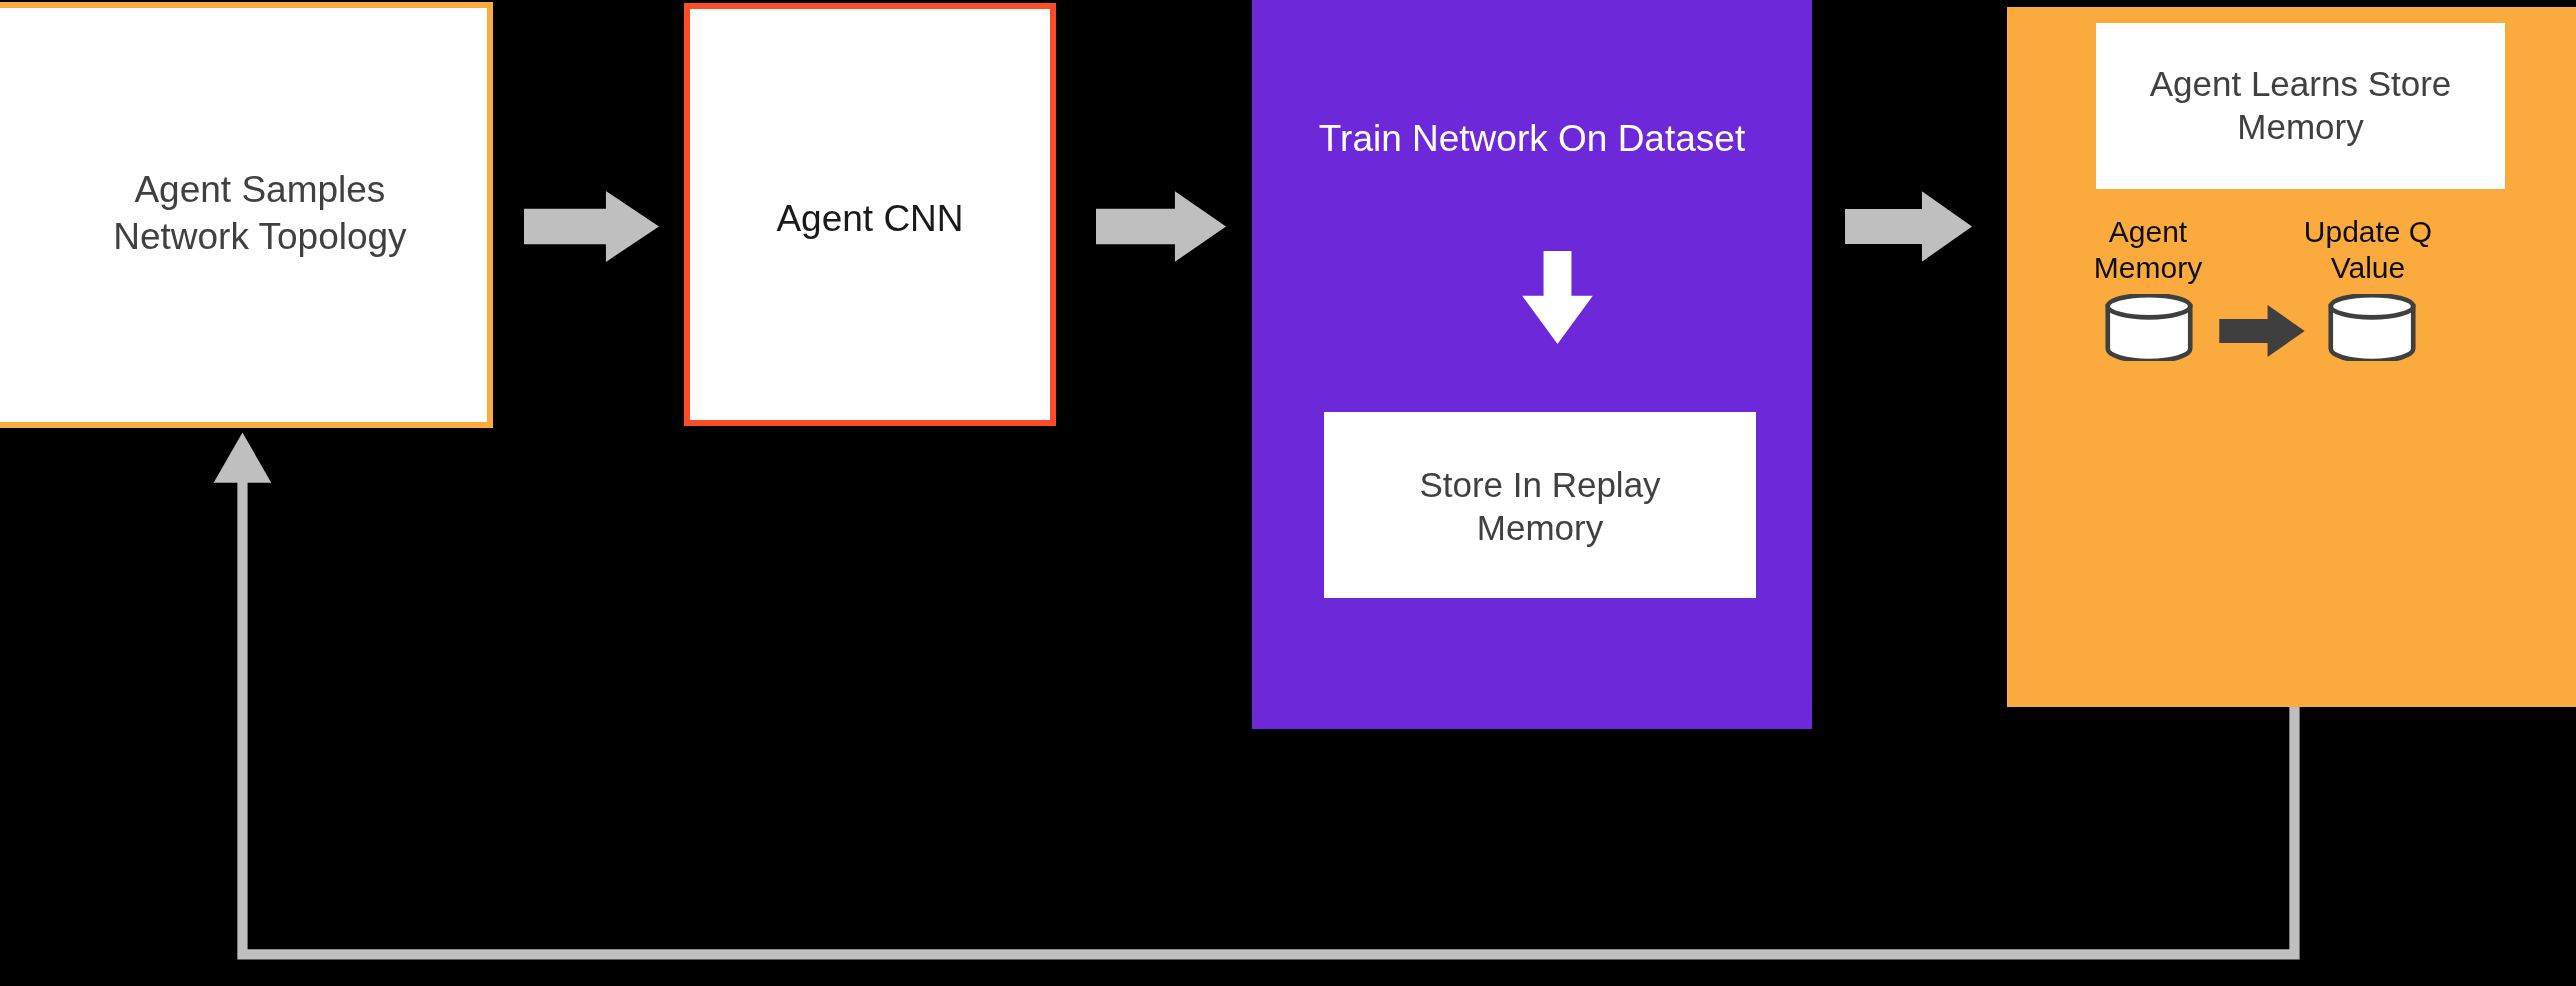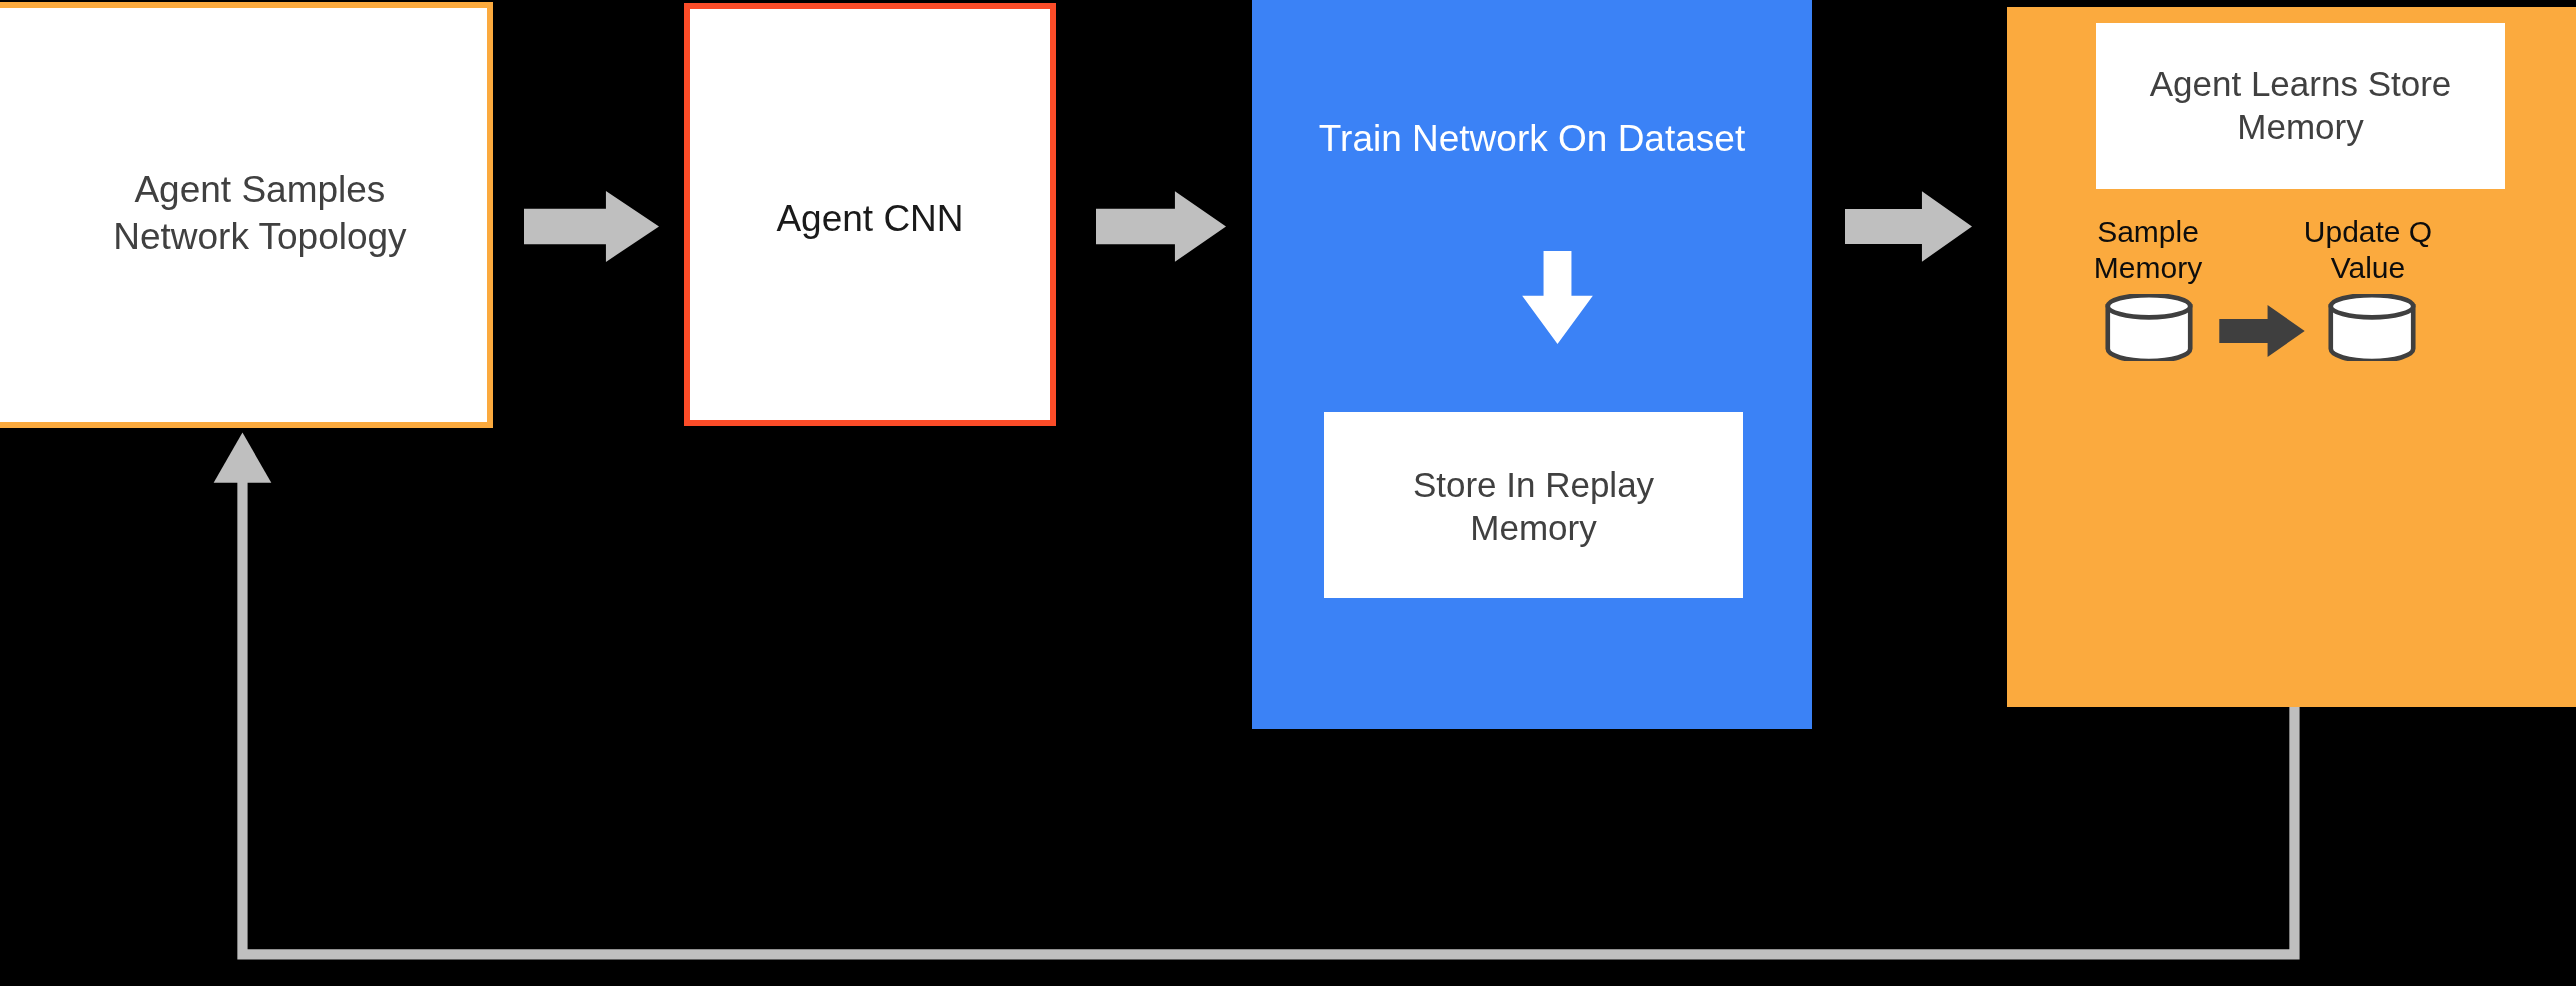--- a/index.html
+++ b/index.html
@@ -39,21 +39,21 @@
     height: 423px;
     background: #FFFFFF;
     border: 6.5px solid #FC4C28;
   }
   
   #stage3 {
     left: 1252px;
     top: 0px;
     width: 560px;
     height: 729px;
-    background: #3b82f6;
+    background: #6d28d9;
   }
   
   #stage4 {
     left: 2007px;
     top: 7.4px;
     width: 569px;
     height: 700px;
     background: #FBAA3E;
   }
 
@@ -104,21 +104,21 @@
     position: absolute;
     left: 0; right: 0;
     top: 51px;
     text-align: center;
     color: #404040;
     font-size: 35px;
     line-height: 43px;
     white-space: pre-line;
   }
   
-  #stage3-inner { left: 72px; top: 412px; }
+  #stage3-inner { left: 72px; top: 412px; padding-left: 13px; }
 
   
   #stage4-inner {
     position: absolute;
     left: 89px;
     top: 16px;
     width: 409px;
     height: 166px;
     background: #FFFFFF;
   }
@@ -229,21 +229,21 @@
     </svg>
   </div>
 
   <div class="panel" id="stage4">
 
     <div id="stage4-inner">
       <div id="stage4-inner-label">Agent Learns Store
 Memory</div>
     </div>
 
-    <div class="db-label" id="db-label-left">Sample
+    <div class="db-label" id="db-label-left">Agent
 Memory</div>
 
     <div class="db-label" id="db-label-right">Update Q
 Value</div>
 
     <div class="db-cyl" id="db-cyl-left">
       <svg width="88" height="67" viewBox="0 0 95 72" xmlns="http://www.w3.org/2000/svg">
         <path d="M3,13 L3,59 A44,13 0 0 0 92,59 L92,13 Z" fill="#FFFFFF" stroke="#3F3F3F" stroke-width="5"></path>
         <ellipse cx="47.5" cy="13" rx="44.5" ry="12" fill="#FFFFFF" stroke="#3F3F3F" stroke-width="5"></ellipse>
       </svg>

